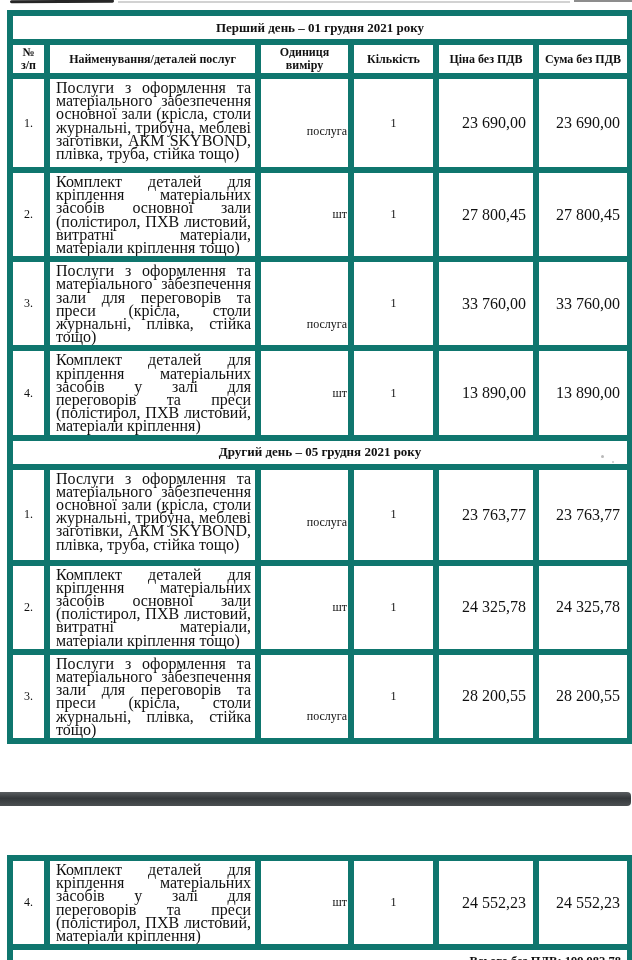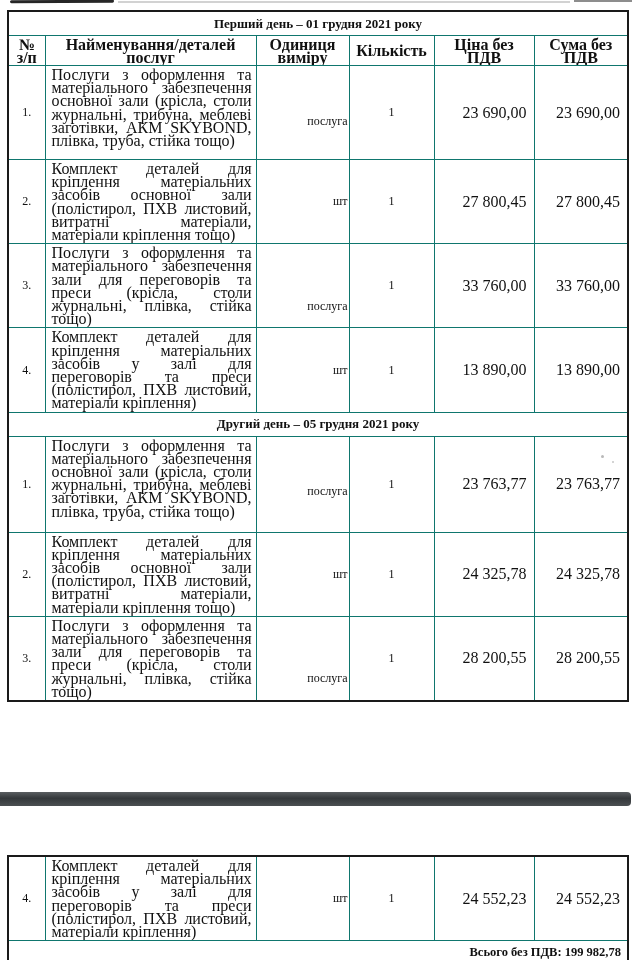--- a/index.html
+++ b/index.html
@@ -23,29 +23,29 @@
     border-radius:0 4px 4px 0;
   }
 
   table.doc {
     position:absolute; left:7px;
     border-collapse:collapse; table-layout:fixed; width:620px;
     border:2px solid #1a1a1a;
   }
   #t1 { top:10px; }
   #t2 { top:855px; }
-  td, th { border:1px solid #0f766e; overflow:hidden; }
+  td, th { border:6px solid #0f766e; overflow:hidden; }
 
   td.sec {
     text-align:center; font-weight:bold; font-size:13px; height:21px;
     padding:1px 2px;
   }
   tr.hdr { height:30px; }
   th {
-    font-weight:bold; font-size:16px; line-height:13px;
+    font-weight:bold; font-size:12px; line-height:13px;
     text-align:center; vertical-align:middle; padding:1px 5px;
   }
   td.c-num  { text-align:center; vertical-align:middle; font-size:12px; }
   td.c-name {
     text-align:justify; vertical-align:top;
     font-size:16px; line-height:13.2px; padding:2px 4px 2px 6px;
   }
   td.c-unit { text-align:right; vertical-align:middle; font-size:12px; }
   td.c-qty  { text-align:center; vertical-align:middle; font-size:12px; }
   td.c-price, td.c-sum {

